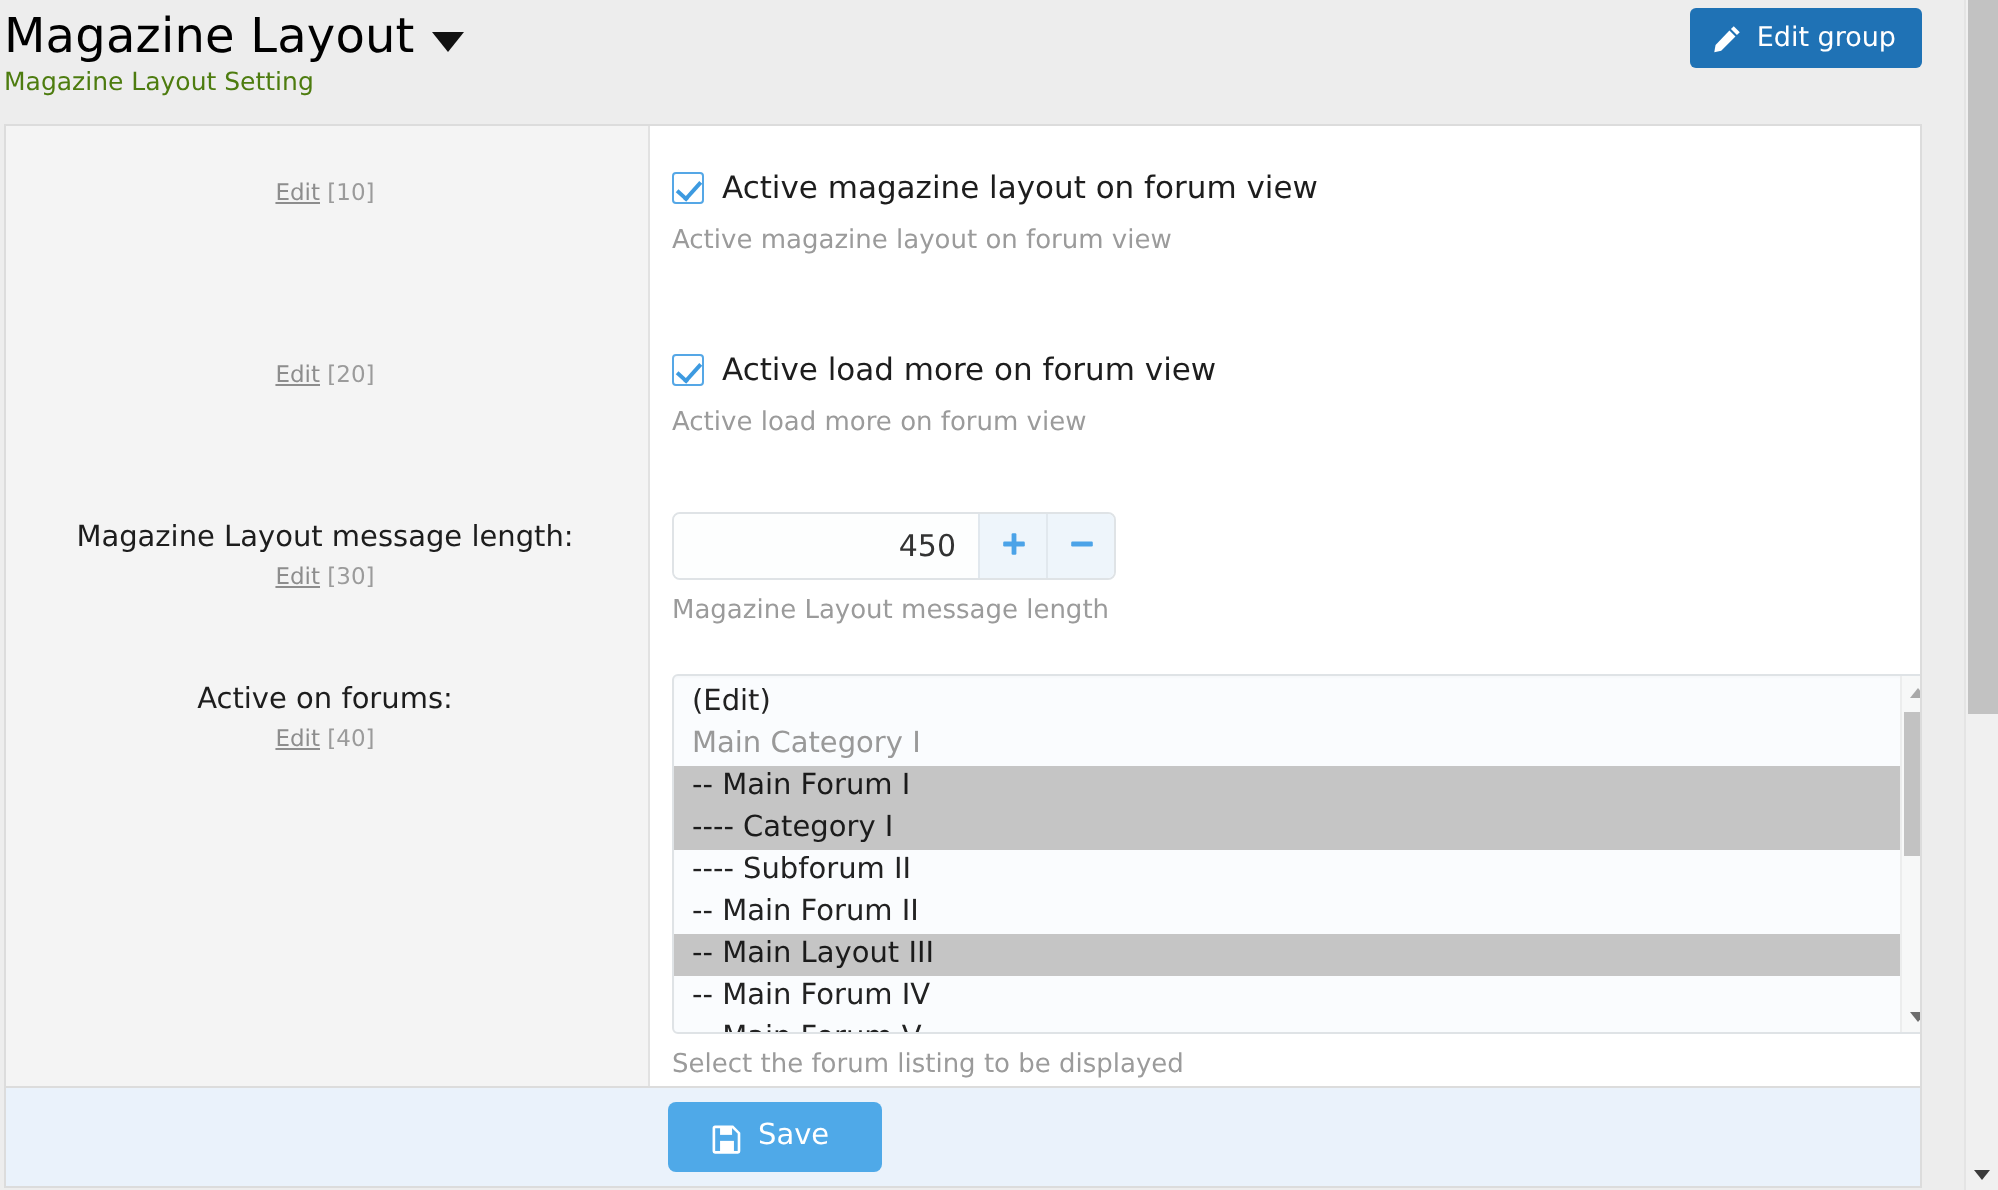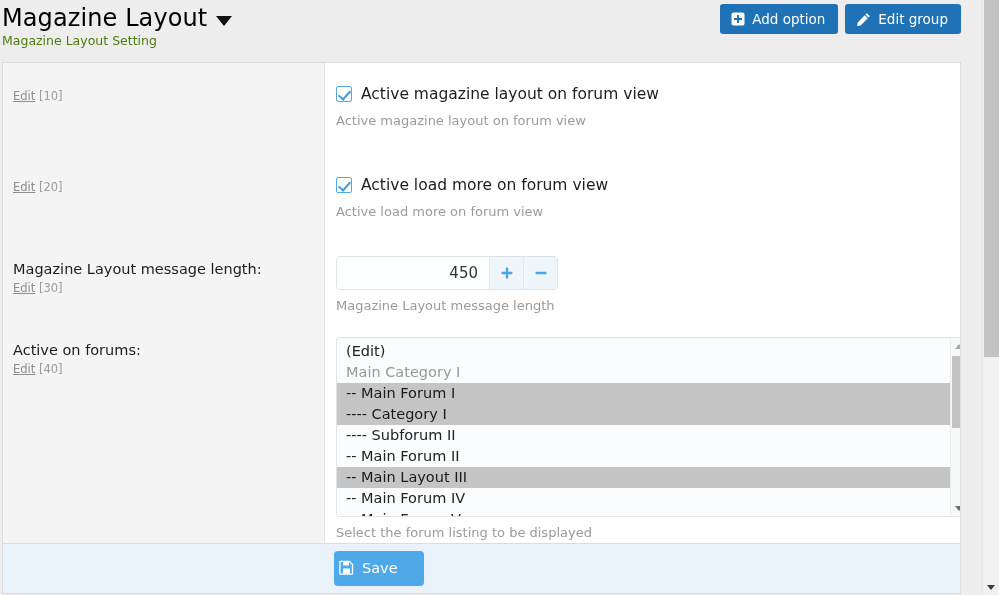--- a/index.html
+++ b/index.html
@@ -130,21 +130,21 @@
   }
 
   .row {
     position: relative;
     display: flex;
     min-height: 0;
   }
   .row-label {
     width: 321px;
     flex: 0 0 321px;
-    text-align: left;
+    text-align: center;
     padding: 24px 12px 0 10px;
     position: relative;
     z-index: 2;
   }
   .label-text {
     font-size: 14.5px;
     color: #1d1d1d;
     line-height: 19px;
   }
   .edit-line {
@@ -304,56 +304,46 @@
     margin: 0 21px 0 2px;
     background: #eaf2fb;
     border: 1px solid #dcdcdc;
     height: 51px;
     display: flex;
     align-items: center;
     padding-left: 331px;
   }
   .btn-save {
     display: inline-flex;
-    align-items: flex-start;
+    align-items: flex-end;
     gap: 8px;
     background: #4fa9e8;
     color: #ffffff;
     border: none;
     border-radius: 4px;
-    padding: 9px 26px 9px 5px;
+    padding: 9px 26px 9px 22px;
     font-size: 14.5px;
     font-family: inherit;
     cursor: pointer;
     line-height: 17px;
   }
 </style>
 </head>
 <body>
 
 <div id="viewport">
 
   <div class="page-header">
     <div class="title-row">
       <span class="page-title">Magazine Layout</span>
       <span class="caret"></span>
     </div>
     <div class="page-subtitle">Magazine Layout Setting</div>
 
     <div class="header-buttons">
-      <button class="btn-blue">
-        <span class="ic">
-          <svg width="14" height="14" viewBox="0 0 14 14">
-            <rect x="0.5" y="0.5" width="13" height="13" rx="2" fill="#ffffff"></rect>
-            <rect x="6" y="3" width="2" height="8" fill="#1f72b5"></rect>
-            <rect x="3" y="6" width="8" height="2" fill="#1f72b5"></rect>
-          </svg>
-        </span>
-        <span>Add option</span>
-      </button>
       <button class="btn-blue">
         <span class="ic">
           <svg width="15" height="15" viewBox="0 0 16 16">
             <path d="M11.6 1.2 L14.8 4.4 L13.3 5.9 L10.1 2.7 Z" fill="#ffffff"></path>
             <path d="M9.3 3.5 L12.5 6.7 L4.9 14.3 L1.2 15 L1.9 11.2 Z" fill="#ffffff"></path>
           </svg>
         </span>
         <span>Edit group</span>
       </button>
     </div>

